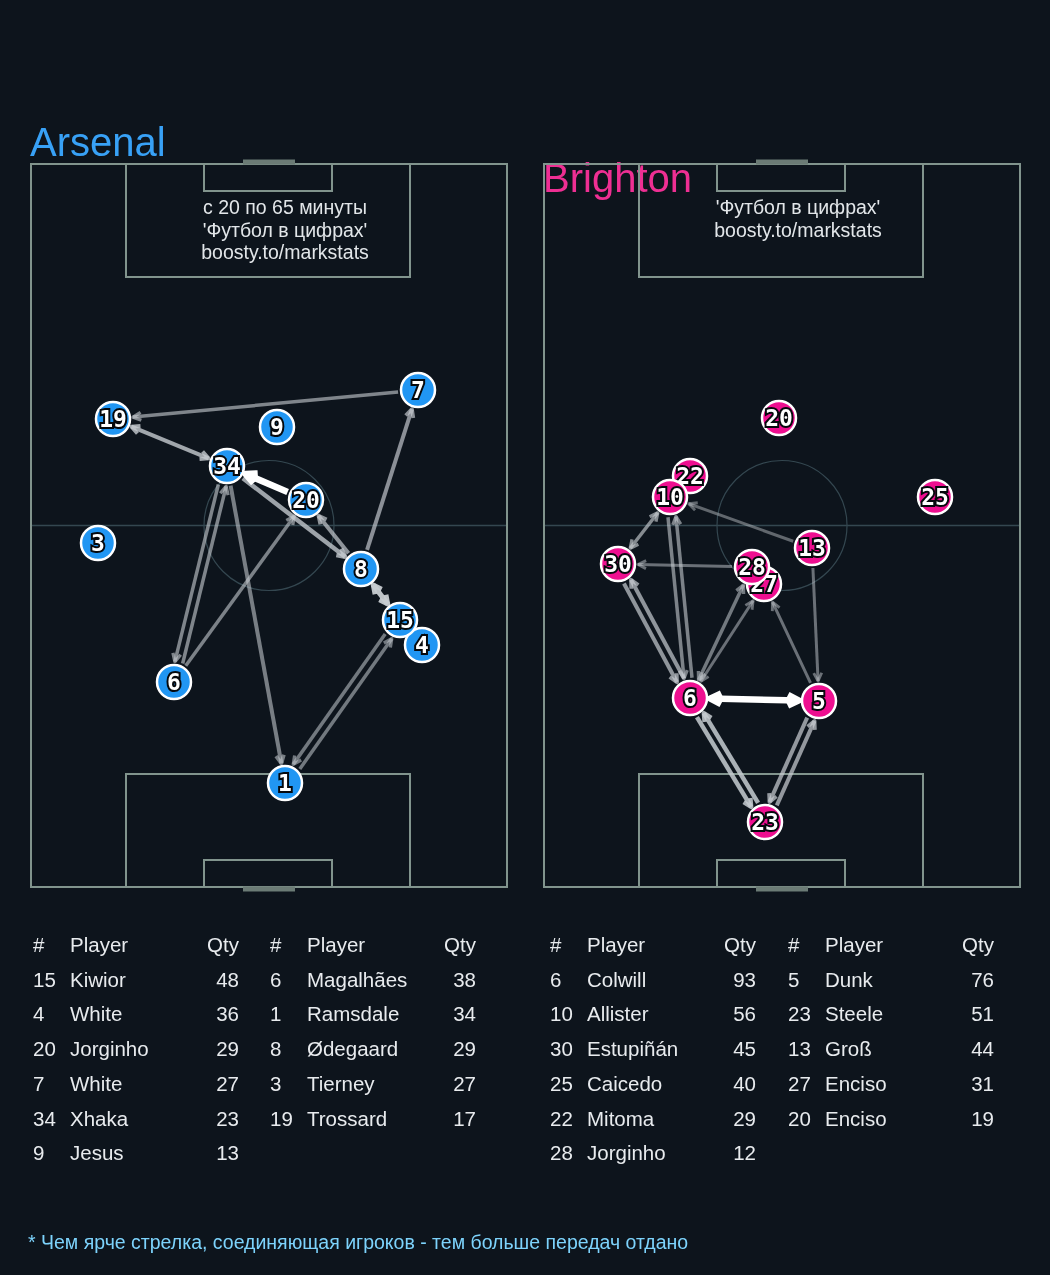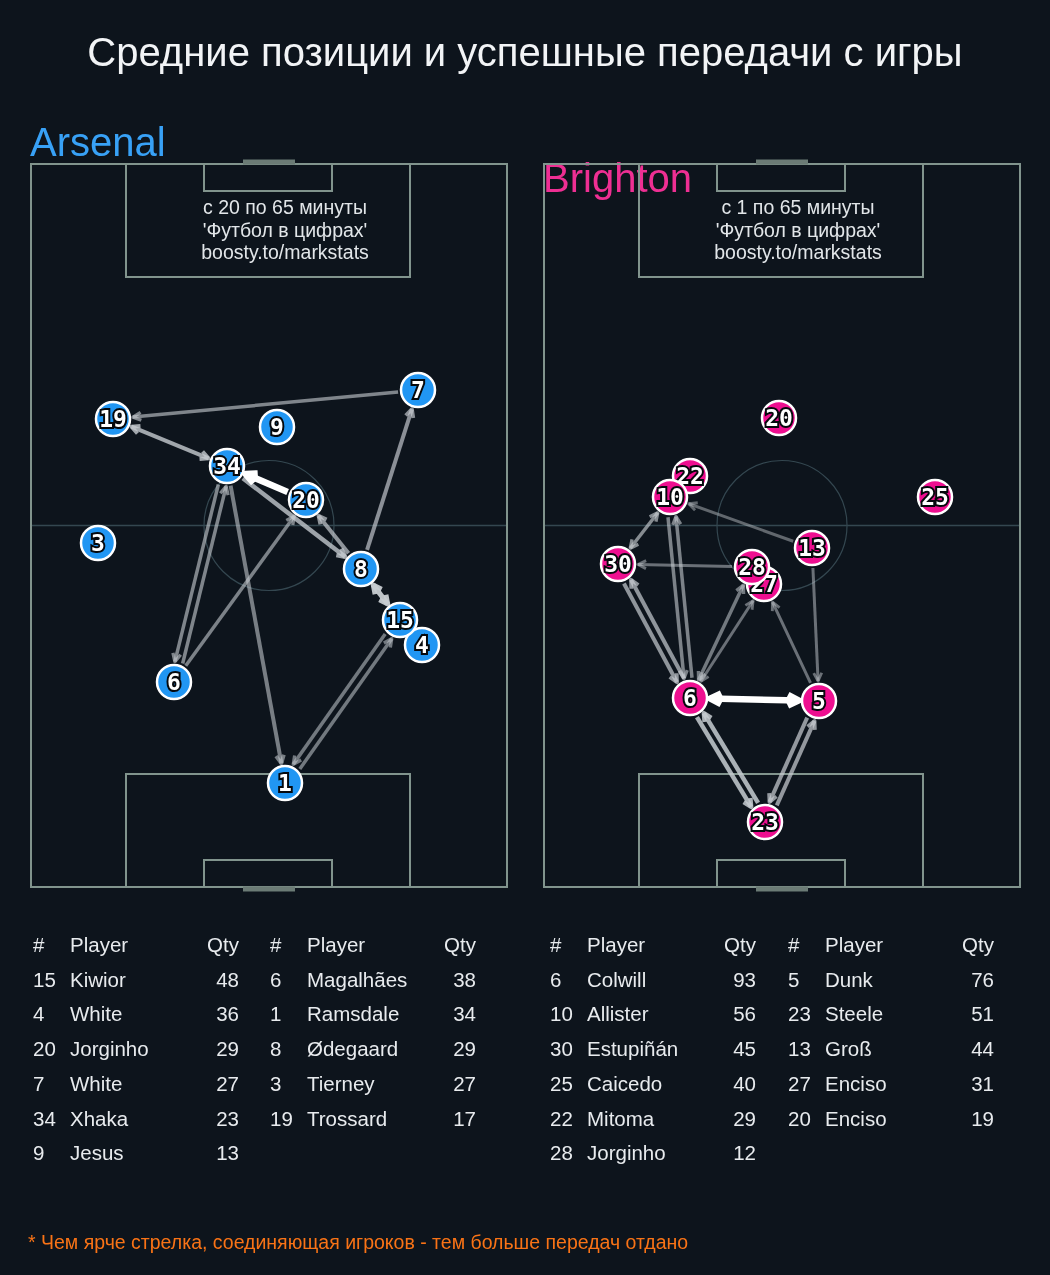--- a/index.html
+++ b/index.html
@@ -13,27 +13,26 @@
   .pitch{position:absolute;top:163px;width:478px;height:725px;}
   #pitch-0{left:30px;}
   #pitch-1{left:543px;}
   .pitch svg{position:absolute;left:0;top:0;overflow:visible;}
   .watermark{position:absolute;top:33px;left:0;width:100%;text-align:center;
         font-size:19.5px;line-height:22.5px;color:#e2e6e9;margin-left:16px;}
   .tables{position:absolute;top:928px;left:0;width:1050px;}
   .stat-table{position:absolute;display:grid;grid-template-columns:37px auto 54px;
         width:206px;line-height:34.7px;font-size:20.5px;color:#e8ebee;}
   .stat-table .qty{text-align:right;}
-  .footnote{position:absolute;left:28px;top:1231px;font-size:19.5px;color:#f97316;}
+  .footnote{position:absolute;left:28px;top:1231px;font-size:19.5px;color:#7dd3fc;}
 </style>
 </head>
 <body>
 
 <div id="page">
-  <div class="main-title">Средние позиции и успешные передачи с игры</div>
 
   <div class="team-label" id="team-label-0" style="color: rgb(56, 161, 246);">Arsenal</div>
   <div class="team-label" id="team-label-1" style="color: rgb(238, 47, 147); margin-top: 36px;">Brighton</div>
 
   <div class="pitch" id="pitch-0">
     <svg id="svg-0" width="478" height="725" viewBox="0 0 478 725">
         <line x1="0" y1="362.5" x2="478" y2="362.5" stroke="#344750" stroke-width="1.5"></line>
         <circle cx="239" cy="362.5" r="65" fill="none" stroke="#344750" stroke-width="1.2"></circle>
         <rect x="1" y="1" width="476" height="723" fill="none" stroke="#81948d" stroke-width="2"></rect>
         <rect x="96" y="1" width="284" height="113" fill="none" stroke="#81948d" stroke-width="2"></rect>
@@ -266,21 +265,20 @@
         <g>
           <circle cx="276" cy="538" r="17" fill="#ee0f90" stroke="#ffffff" stroke-width="2.5"></circle>
           <text x="276" y="546" text-anchor="middle" fill="#ffffff" stroke="#06090d" stroke-width="4" paint-order="stroke" font-family="&quot;DejaVu Sans Mono&quot;,monospace" font-size="23" font-weight="bold">5</text>
         </g>
         <g>
           <circle cx="222" cy="659" r="17" fill="#ee0f90" stroke="#ffffff" stroke-width="2.5"></circle>
           <text x="222" y="667" text-anchor="middle" fill="#ffffff" stroke="#06090d" stroke-width="4" paint-order="stroke" font-family="&quot;DejaVu Sans Mono&quot;,monospace" font-size="23" font-weight="bold">23</text>
         </g>
       </svg>
     <div class="watermark">
-      <div>с 1 по 65 минуты</div>
       <div>'Футбол в цифрах'</div>
       <div>boosty.to/markstats</div>
     </div>
   </div>
 
   <div class="tables" id="tables">
       <div class="stat-table" style="left: 33px;">
         <div>#</div>
         <div>Player</div>
         <div class="qty">Qty</div>

